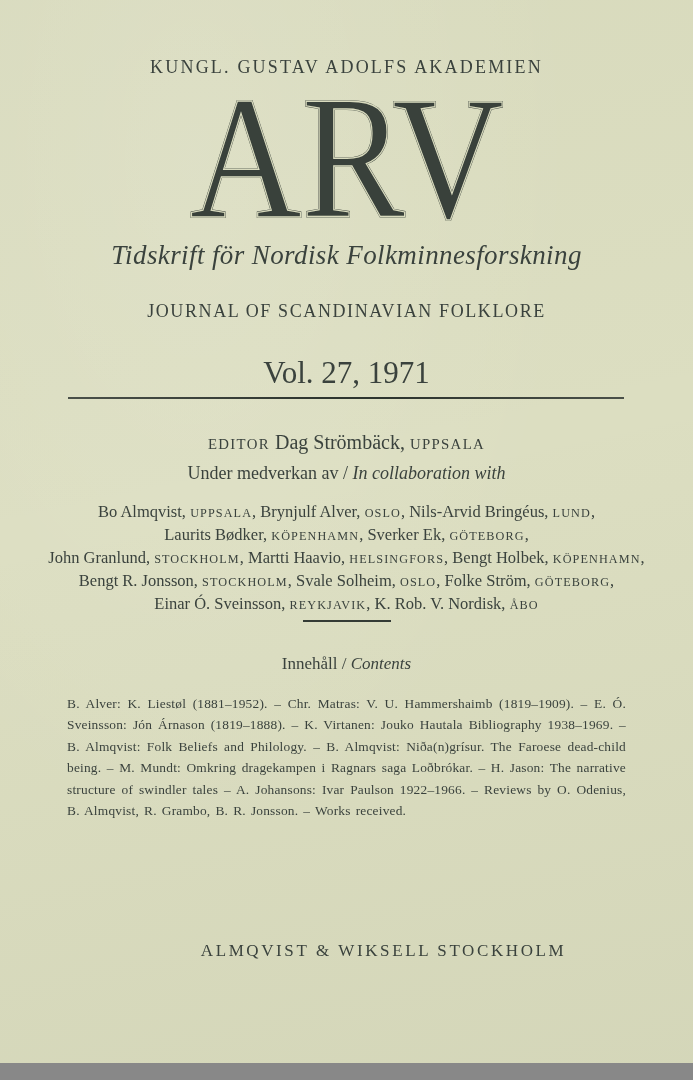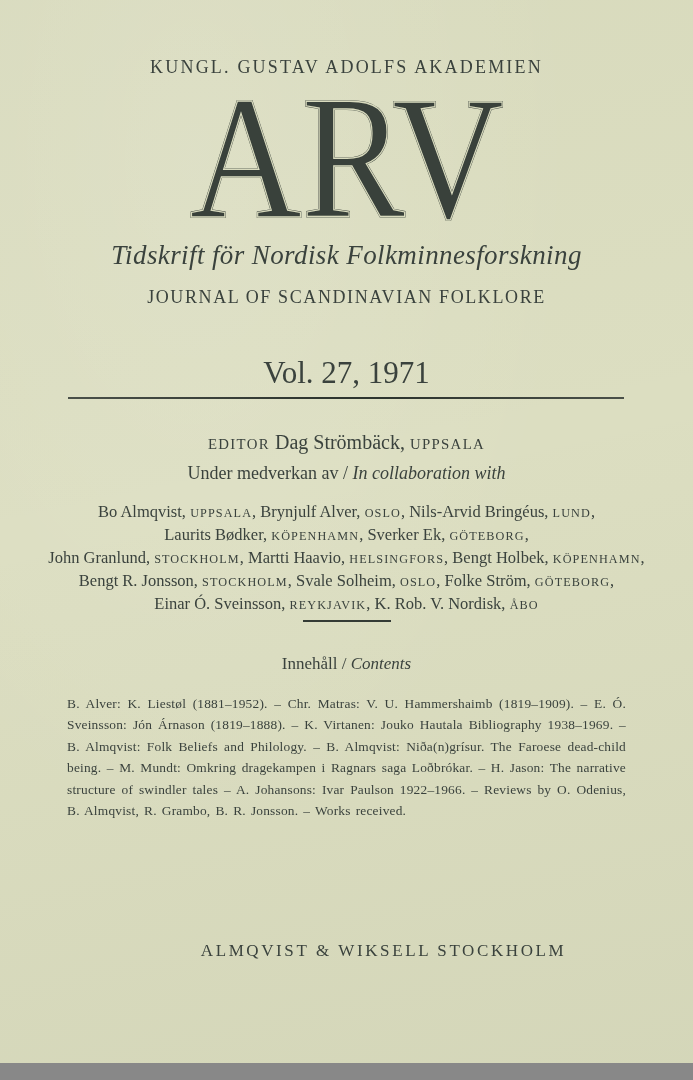--- a/index.html
+++ b/index.html
@@ -15,21 +15,21 @@
     color:#3a423d;
     overflow:hidden;
     text-decoration:underline;
   }
   .abs { position:absolute; left:0; width:100%; text-align:center; }
 
   .society  { top:57px;  font-size:18px; letter-spacing:2.2px; }
   .arv-wrap { top:86px;  }
   .arv-svg  { display:inline-block; }
   .subtitle { top:240px; font-size:27px; font-style:italic; letter-spacing:0.4px; }
-  .journal  { top:287px; font-size:18px; letter-spacing:1.6px; }
+  .journal  { top:301px; font-size:18px; letter-spacing:1.6px; }
   .volume   { top:323px; font-size:31px;margin-top:32px; }
 
   .rule-main {
     position:absolute; top:397px; left:68px; width:556px; height:2px;
     background:linear-gradient(90deg,#4a5049 0%, #2e352f 45%, #2e352f 60%, #4a5049 100%);
   }
   .rule-short {
     position:absolute; top:620px; left:50%; transform:translateX(-50%);
     width:88px; height:2px; background:#343b35;
   }

